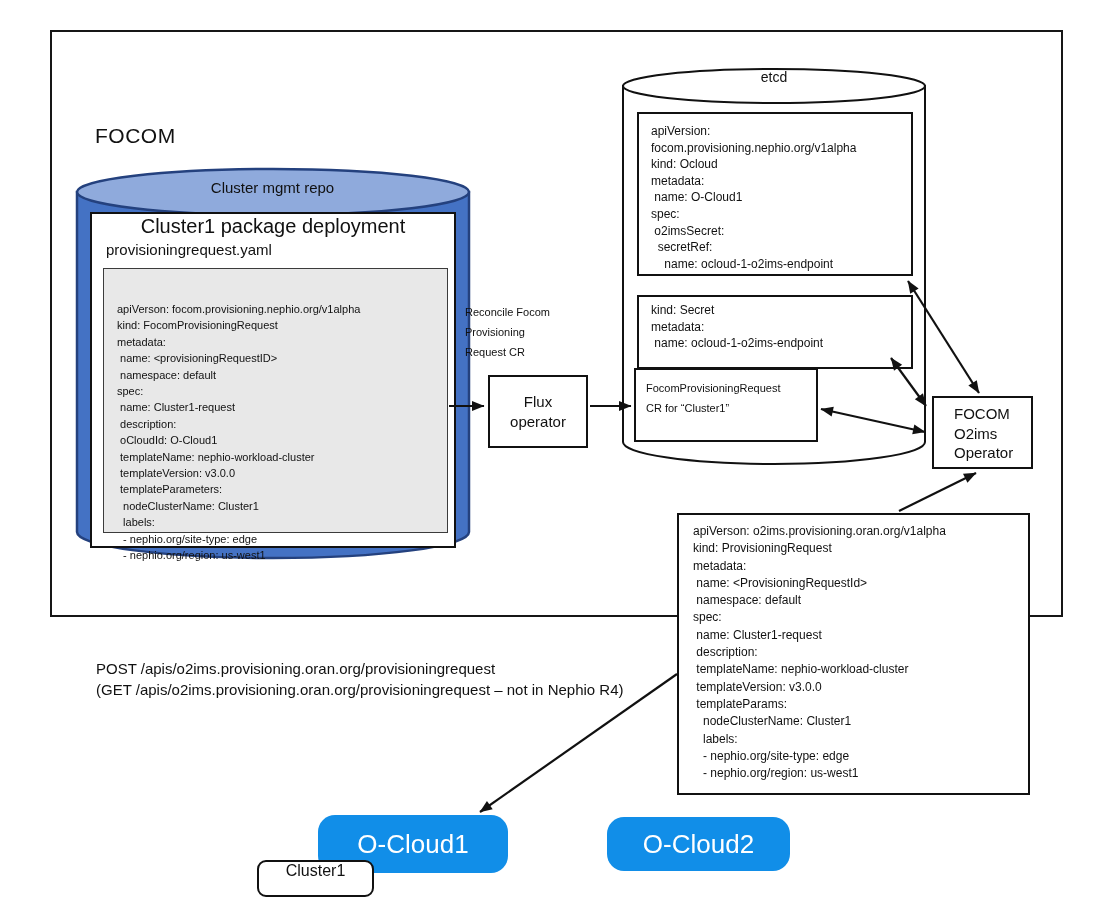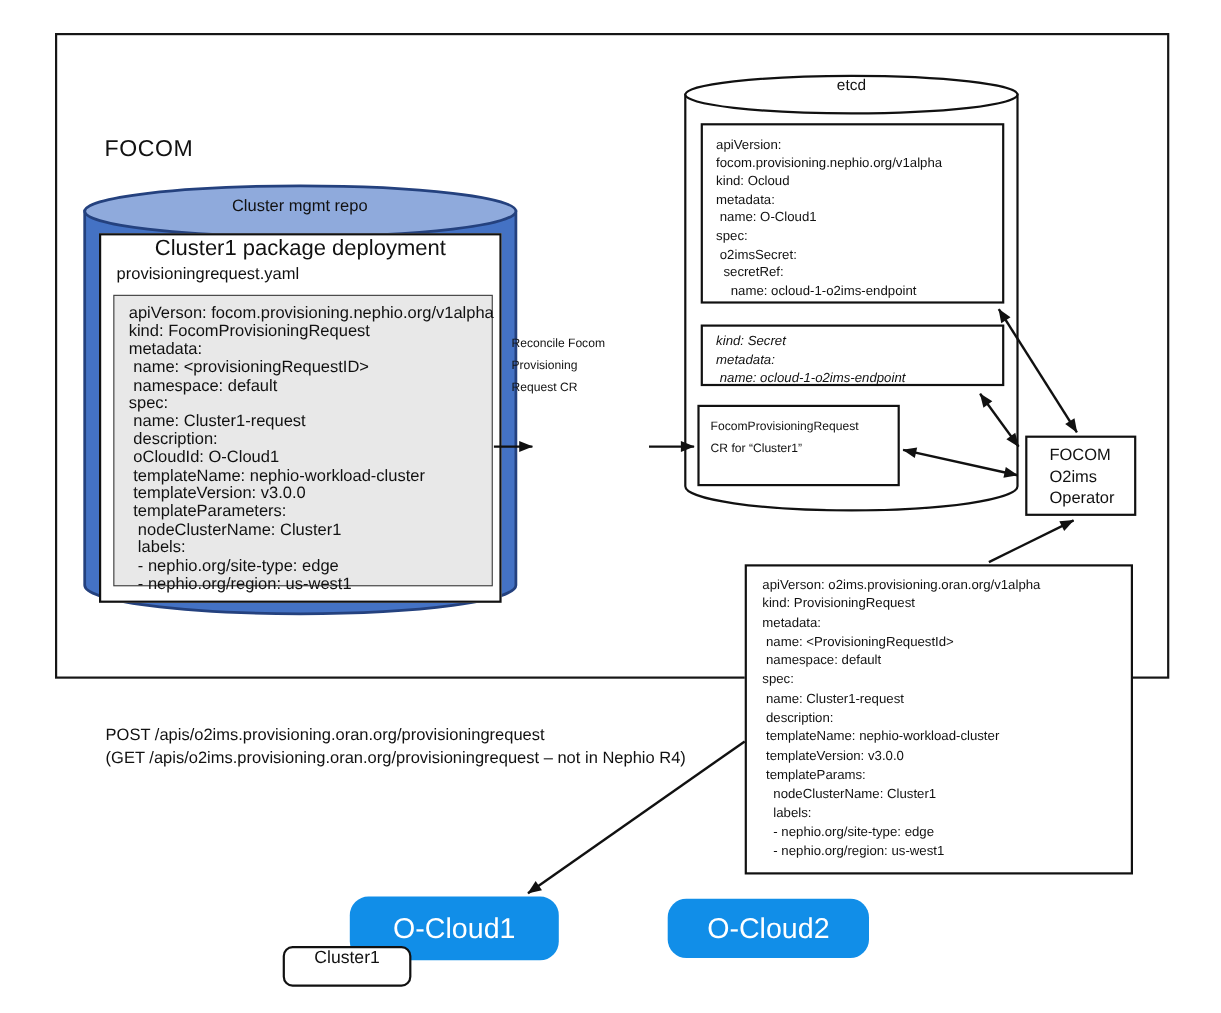--- a/index.html
+++ b/index.html
@@ -14,29 +14,29 @@
   #focom-title{left:95px;top:124px;font-size:21px;letter-spacing:0.5px;z-index:2;}
 
   #svg-base{left:0;top:0;z-index:1;}
   #svg-arrows{left:0;top:0;z-index:3;pointer-events:none;}
 
   #repo-title{left:75px;top:179px;width:395px;text-align:center;font-size:15px;z-index:2;}
   #package-box{left:90px;top:212px;width:366px;height:336px;z-index:2;}
   #package-title{left:90px;top:215px;width:366px;text-align:center;font-size:20px;z-index:2;}
   #file-name{left:106px;top:241px;font-size:15px;z-index:2;}
   #repo-yaml-box{left:103px;top:268px;width:345px;height:265px;background:#e8e8e8;border:1.5px solid #3b3b3b;z-index:2;}
-  #repo-yaml-box pre{font-size:15px;line-height:16.4px;padding:8px 0 0 13px;}
+  #repo-yaml-box pre{font-size:11px;line-height:16.4px;padding:8px 0 0 13px;margin-top:24px;}
 
   #reconcile-label{left:465px;top:302px;width:130px;font-size:11px;line-height:20px;z-index:2;}
   #flux-box{left:488px;top:375px;width:100px;height:73px;display:flex;align-items:center;justify-content:center;text-align:center;font-size:15px;line-height:20px;z-index:2;}
 
   #etcd-title{left:622px;top:69px;width:304px;text-align:center;font-size:14px;z-index:2;}
   #etcd-ocloud-box{left:637px;top:112px;width:276px;height:164px;z-index:2;}
   #etcd-ocloud-box pre{font-size:12px;line-height:16.6px;padding:9px 12px 0 12px;}
-  #etcd-secret-box{left:637px;top:295px;width:276px;height:56px;z-index:2;font-style:italic;}
+  #etcd-secret-box{left:637px;top:295px;width:276px;height:74px;z-index:2;}
   #etcd-secret-box pre{font-size:12px;line-height:16.6px;padding:5px 0 0 12px;}
   #etcd-fpr-box{left:634px;top:368px;width:184px;height:74px;z-index:2;}
   #etcd-fpr-box pre{font-size:11px;line-height:20px;padding:8px 0 0 10px;}
 
   #operator-box{left:932px;top:396px;width:101px;height:73px;z-index:2;}
   #operator-box pre{font-size:15px;line-height:19.5px;padding:6px 0 0 20px;}
 
   #pr-yaml-box{left:677px;top:513px;width:353px;height:282px;z-index:2;}
   #pr-yaml-box pre{font-size:12px;line-height:17.3px;padding:8px 0 0 14px;}
 
@@ -83,20 +83,22 @@
  templateParameters:
   nodeClusterName: Cluster1
   labels:
   - nephio.org/site-type: edge
   - nephio.org/region: us-west1</pre>
     </div>
 
   <div id="reconcile-label" class="abs prel">Reconcile Focom
 Provisioning
 Request CR</div>
+  <div id="flux-box" class="box prel">Flux
+operator</div>
 
   <div id="etcd-title" class="abs">etcd</div>
   <div id="etcd-ocloud-box" class="box">
       <pre class="yaml">apiVersion:
 focom.provisioning.nephio.org/v1alpha
 kind: Ocloud
 metadata:
  name: O-Cloud1
 spec:
  o2imsSecret:

